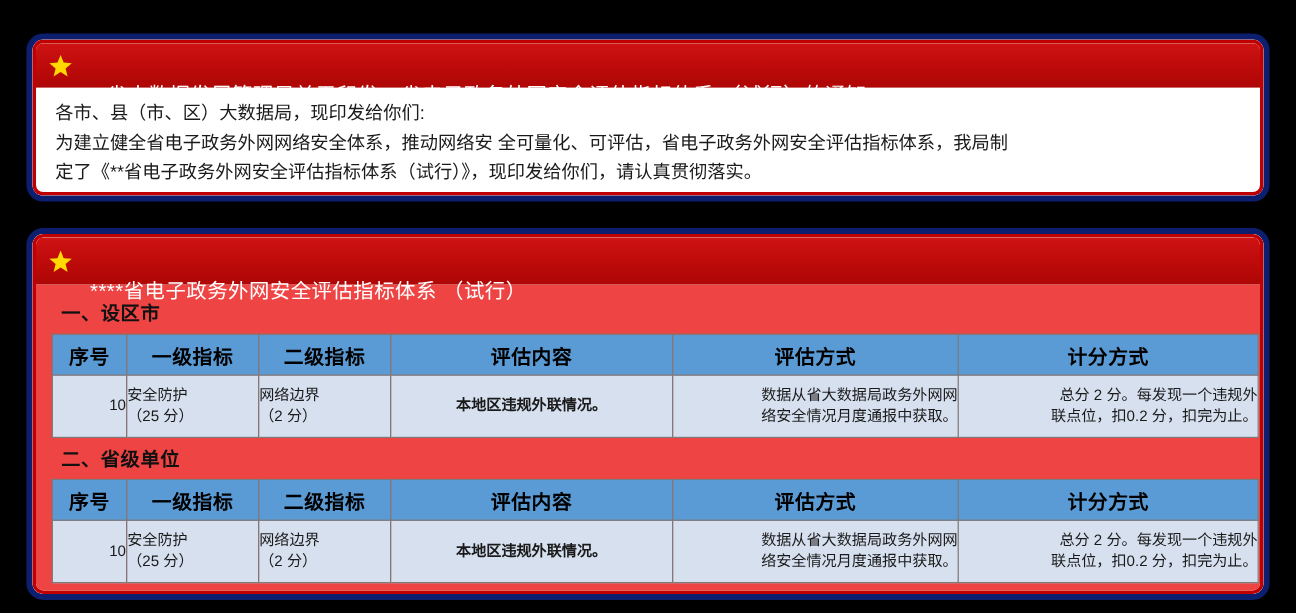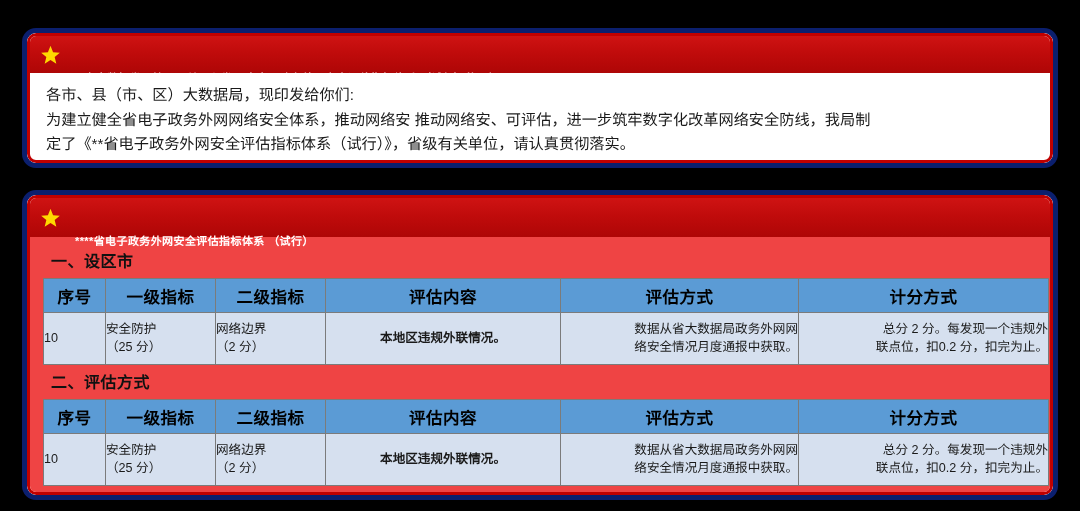--- a/index.html
+++ b/index.html
@@ -73,22 +73,22 @@
     color: #ffd900;
     line-height: 1;
     font-size: 25px;
     display: inline-block;
     text-align: center;
   }
   .star svg { display: block; }
 
   .title-text {
     color: #ffffff;
-    font-size: 11px;
-    font-weight: bold;
+    font-size: 17px;
+    font-weight: normal;
     letter-spacing: 0.4px;
     white-space: nowrap;
     margin-top: 45px;
   }
 
   
   .notice-body {
     padding: 10px 14px 6px 16px;
     color: #1a1a1a;
     font-size: 15.2px;
@@ -136,21 +136,21 @@
   }
   table.eval tbody td {
     background: #d6e0ef;
     color: #1a1a1a;
     font-size: 12.6px;
     line-height: 1.42;
     height: 52px;
   }
   td.c-center { text-align: left; }
   td.c-left   { text-align: right; padding-left: 7px; }
-  td.c-num    { text-align: left; font-size: 13px; }
+  td.c-num    { text-align: right; font-size: 13px; }
   td.c-red {
     text-align: center;
     color: #ff0000;
     font-weight: bold;
     font-size: 13.2px;
   }
   .cellline { display: block; }
 </style>
 </head>
 <body>
@@ -164,22 +164,22 @@
         <span class="star">
           <svg width="21" height="20" viewBox="0 0 24 24" aria-hidden="true">
             <polygon points="12,1 15.1,8.6 23.2,9.2 17,14.5 19,22.4 12,18 5,22.4 7,14.5 0.8,9.2 8.9,8.6" fill="#ffd900"></polygon>
           </svg>
         </span>
         <span class="title-text">**省大数据发展管理局关于印发 **省电子政务外网安全评估指标体系 （试行）的通知</span>
       </div>
 
       <div class="notice-body">
         <div class="notice-line">各市、县（市、区）大数据局，现印发给你们:</div>
-        <div class="notice-line indent">为建立健全省电子政务外网网络安全体系，推动网络安 推动网络安、可评估，进一步筑牢数字化改革网络安全防线，我局制</div>
-        <div class="notice-line indent">定了《**省电子政务外网安全评估指标体系（试行）》，省级有关单位，请认真贯彻落实。</div>
+        <div class="notice-line indent">为建立健全省电子政务外网网络安全体系，推动网络安 全可量化、可评估，省电子政务外网安全评估指标体系，我局制</div>
+        <div class="notice-line indent">定了《**省电子政务外网安全评估指标体系（试行）》，现印发给你们，请认真贯彻落实。</div>
       </div>
 
     </div>
   </div>
 
   <div class="card" id="card-standard">
     <div class="card-inner">
 
       <div class="title-bar title-bar-2">
         <span class="star">
@@ -230,21 +230,21 @@
                 <span class="cellline">络安全情况月度通报中获取。</span>
               </td>
               <td class="c-left">
                 <span class="cellline">总分 2 分。每发现一个违规外</span>
                 <span class="cellline">联点位，扣0.2 分，扣完为止。</span>
               </td>
             </tr>
           </tbody>
         </table>
 
-        <div class="section-title">二、评估方式</div>
+        <div class="section-title">二、省级单位</div>
 
         <table class="eval">
           <colgroup>
             <col style="width:62px">
             <col style="width:110px">
             <col style="width:110px">
             <col style="width:235px">
             <col style="width:238px">
             <col style="width:250px">
           </colgroup>

